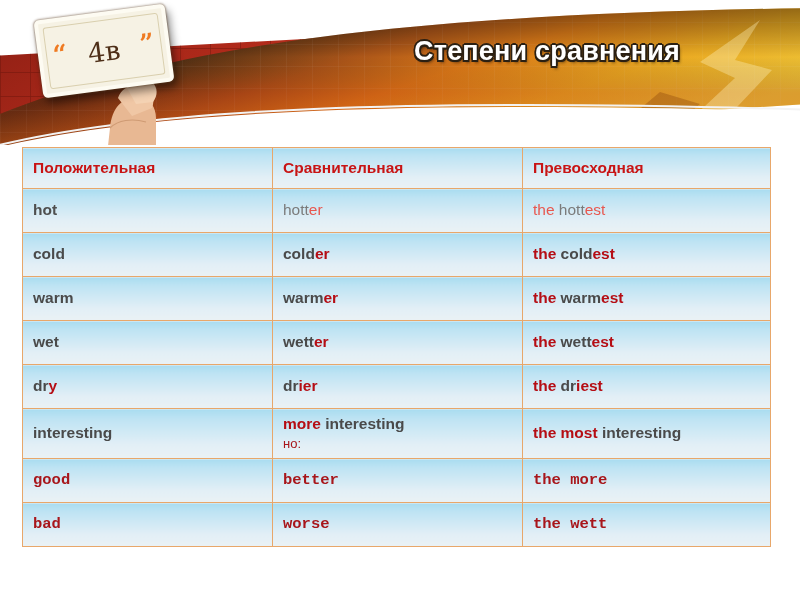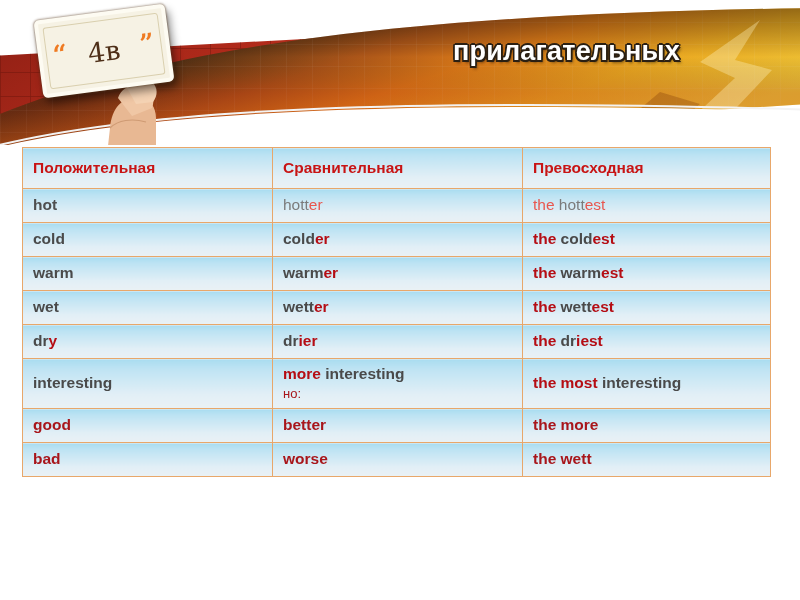--- a/index.html
+++ b/index.html
@@ -109,33 +109,33 @@
   col.c2 { width: 250px; }
   col.c3 { width: 248px; }
 
   #grammar-table th {
     height: 41px;
     font-size: 15.5px;
     font-weight: bold;
     color: #c81414;
   }
   #grammar-table td {
-    height: 34px;
+    height: 44px;
     font-size: 15.5px;
   }
   tr.row-faded td { font-weight: normal; }
   tr.row-faded .base { color: #7b7b7b; }
   tr.row-faded .base.dark { color: #4f4f4f; font-weight: bold; }
   tr.row-faded .accent { color: #e8574f; }
 
   tr.row-normal td { font-weight: bold; margin-left: 41px; }
   tr.row-normal .base { color: #4a4a4a; }
   tr.row-normal .accent { color: #b50d14; }
 
-  tr.row-irregular td { font-weight: bold; }
+  tr.row-irregular td { font-weight: bold; font-family: Liberation Mono, monospace; }
   tr.row-irregular .base,
   tr.row-irregular .accent { color: #a8161b; }
 
   .note {
     display: block;
     text-align: left;
     font-size: 13px;
     font-weight: normal;
     color: #a8161b;
     margin-top: 3px;
@@ -212,21 +212,21 @@
 
   <div id="class-card">
     <div id="class-card-inner">
       <span class="qmark">“</span>
       <span id="class-number">4в</span>
       <span class="qmark">”</span>
     </div>
   </div>
 
   <div id="title-block">
-    <span class="tl">прилагательных</span>
+    <span class="tl">Степени сравнения</span>
   </div>
 </div>
 
 <table id="grammar-table">
   <colgroup>
     <col class="c1">
       <col class="c2">
       <col class="c3">
   </colgroup>
   <thead>

